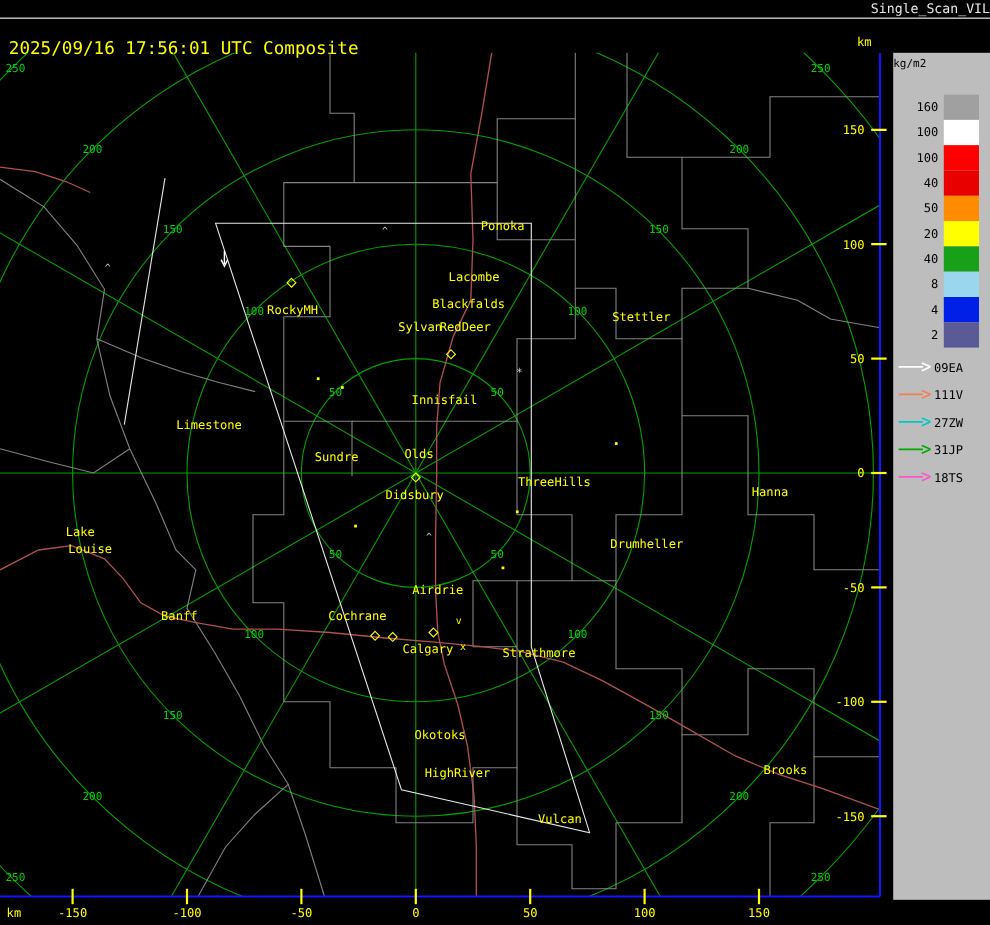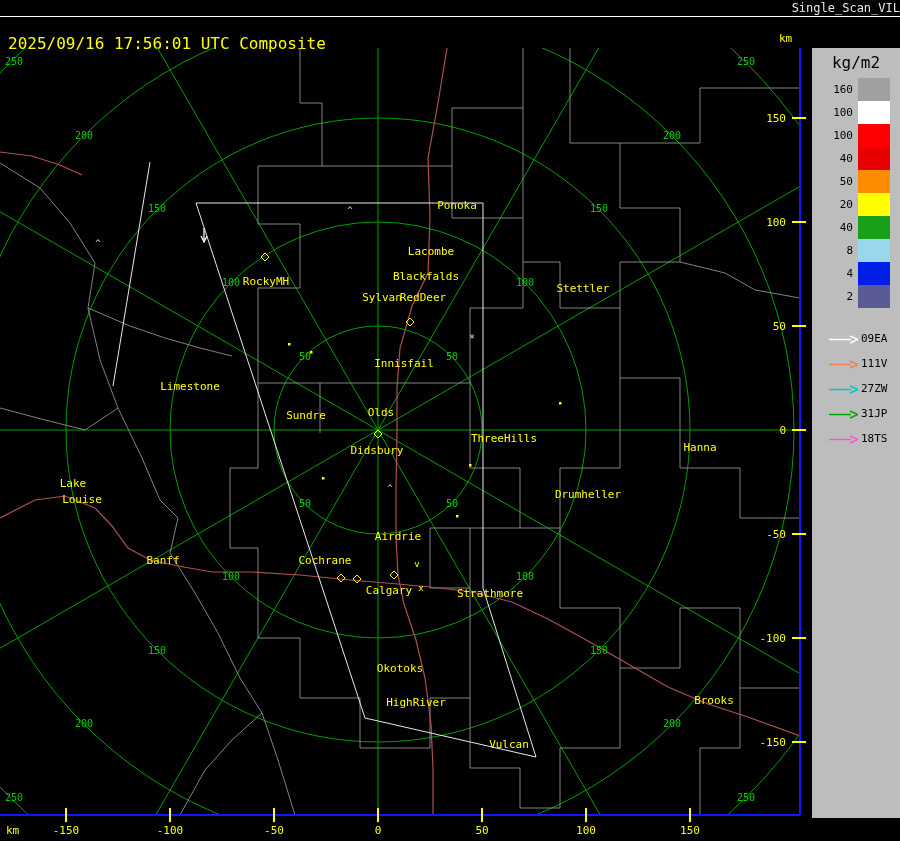--- a/index.html
+++ b/index.html
@@ -22,27 +22,27 @@
   .boundary{stroke:var(--c-boundary);stroke-width:1;fill:none;opacity:.9}
   .road{stroke:var(--c-road);stroke-width:1.2;fill:none}
   .scan{stroke:var(--c-scan_outline);stroke-width:1;fill:none}
   .city{fill:var(--c-city);font-size:11px;font-family:"DejaVu Sans Mono",monospace;text-anchor:middle}
   .axis-label{fill:var(--c-axis);font-size:11px;font-family:"DejaVu Sans Mono",monospace}
   .tick{stroke:var(--c-axis);stroke-width:2}
   .frame{stroke:var(--c-frame);stroke-width:2}
   .wmark{fill:#d8d8d8;font-family:"DejaVu Sans Mono",monospace;text-anchor:middle}
   .ymark{fill:var(--c-city);font-family:"DejaVu Sans Mono",monospace;text-anchor:middle}
   .sidebar{position:absolute;left:812px;top:48px;width:88px;height:770px;background:var(--c-panel);color:#000}
-  .cb-title{text-align:center;padding-top:5px;font-size:16px}
-  #colorbar{margin-top:6px}
+  .cb-title{text-align:left;padding-top:5px;font-size:10px}
+  #colorbar{margin-top:22px}
   .cb-row{display:flex;height:23px;align-items:center}
   .cb-label{width:46px;text-align:right;padding-right:5px;font-size:11px}
   .cb-swatch{width:32px;height:23px}
   #radar-list{margin-top:12px}
-  .rl-row{display:flex;align-items:flex-end;height:25px;padding-left:16px;gap:3px}
+  .rl-row{display:flex;align-items:flex-start;height:25px;padding-left:4px;gap:3px}
   .rl-label{font-size:11px}
 </style>
 </head>
 <body>
 
 <div class="titlebar">
   <span>Single_Scan_VIL</span>
 </div>
 
 <div class="timestamp">2025/09/16 17:56:01 UTC Composite</div>

